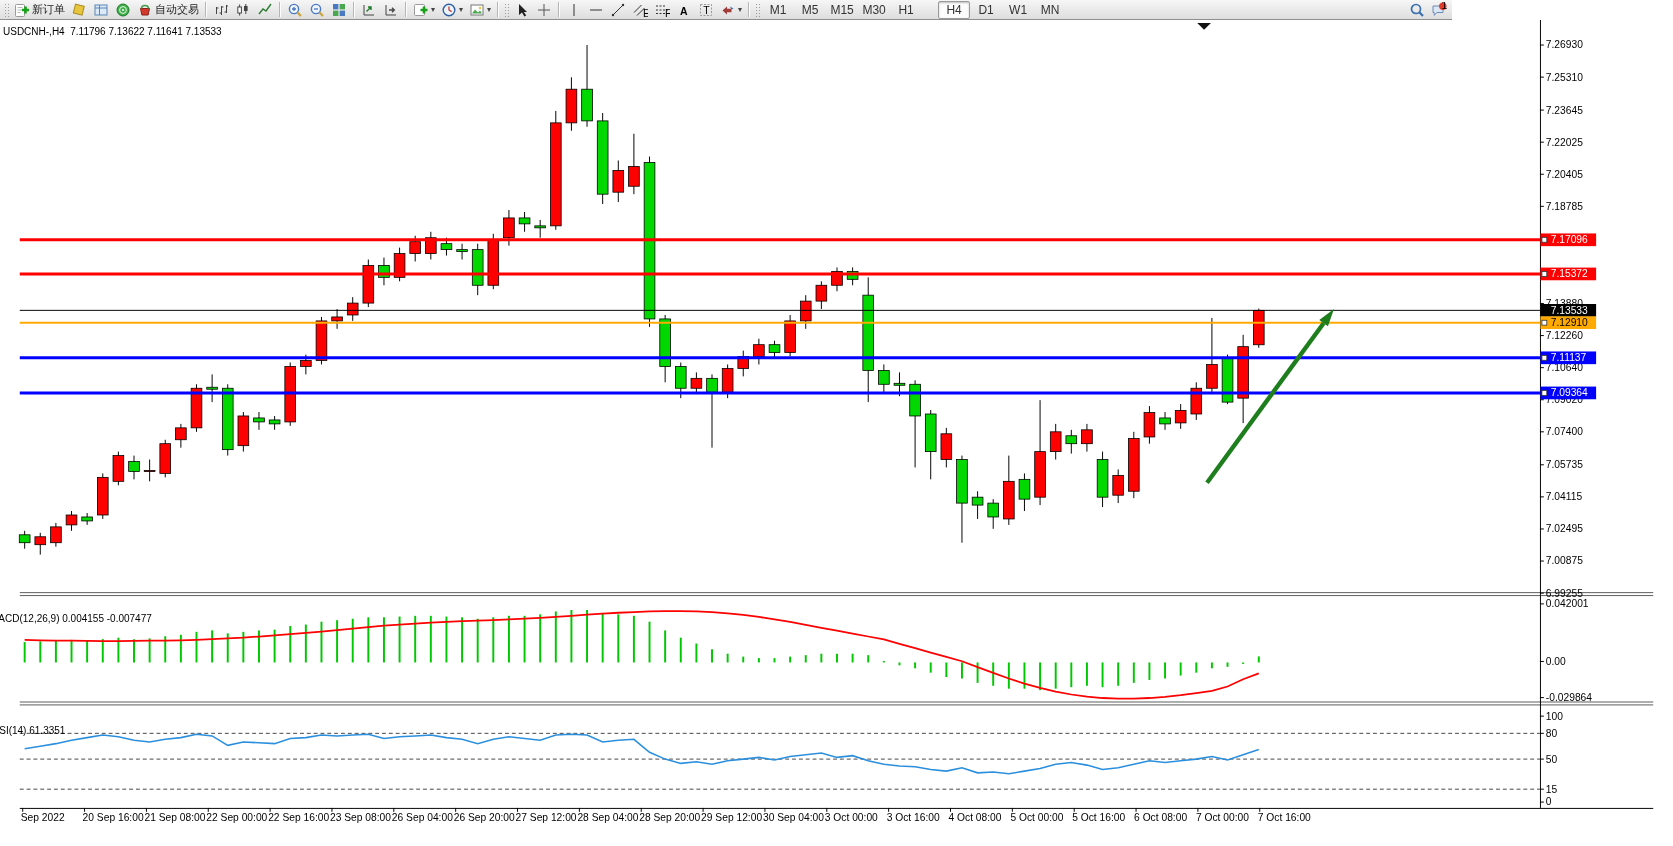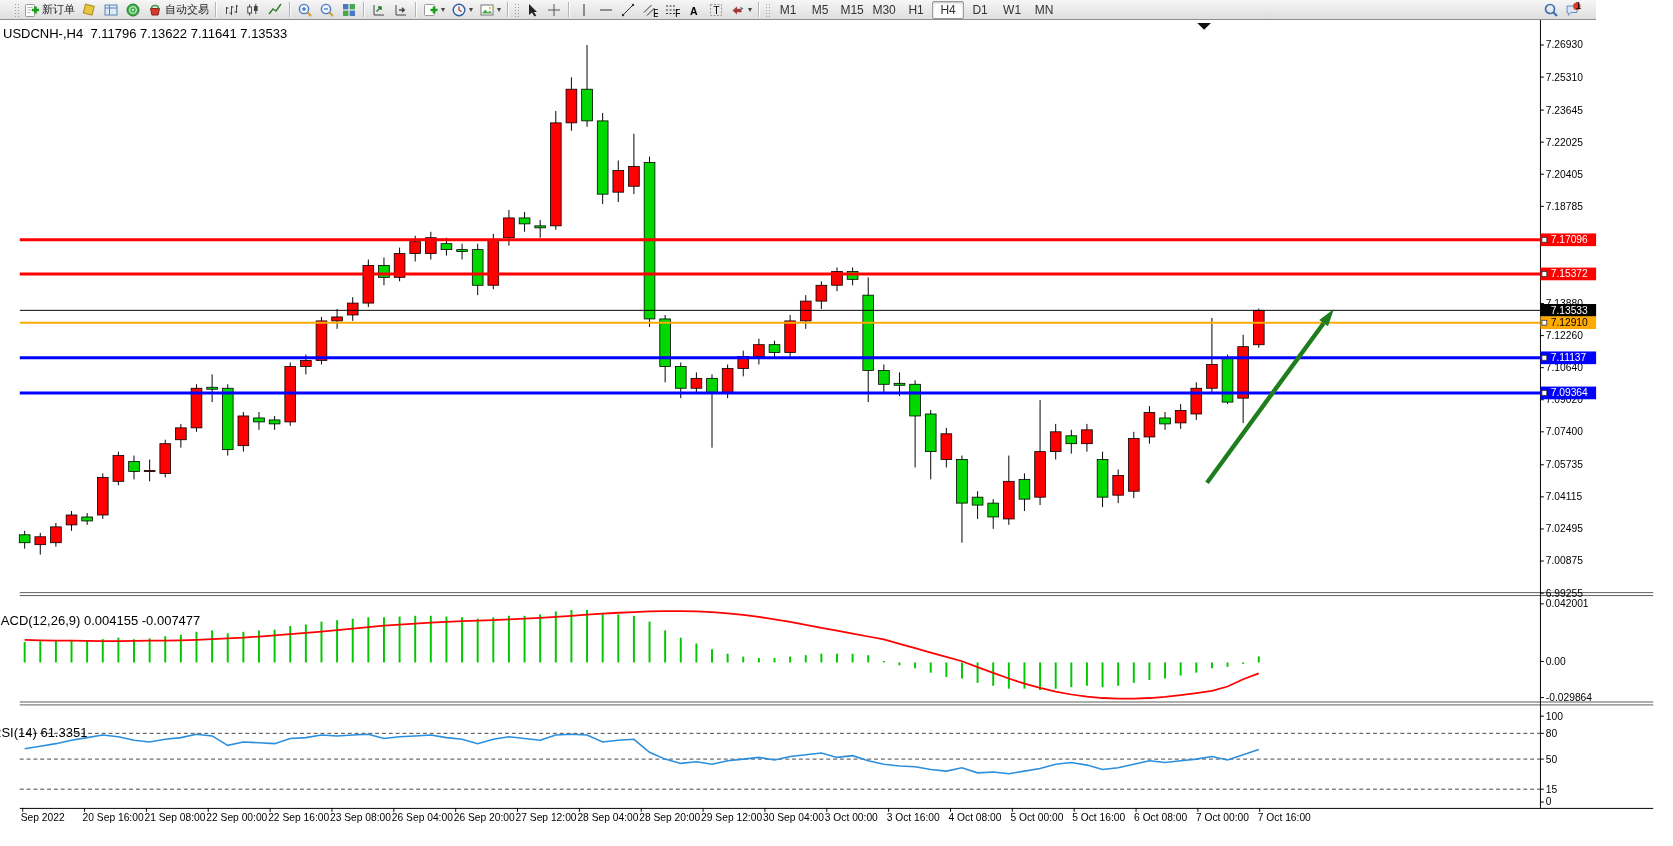--- a/index.html
+++ b/index.html
@@ -1,38 +1,38 @@
 <!DOCTYPE html>
 <html><head>
 <meta charset="utf-8">
 <style>
   html,body{margin:0;padding:0;background:#fff;width:1673px;height:846px;overflow:hidden;
     font-family:"Liberation Sans",sans-serif;}
   .app{position:relative;width:1673px;height:846px;background:#fff;}
   
-  .toolbar{position:absolute;left:0;top:0;width:1596px;height:20px;
+  .toolbar{position:absolute;left:0;top:0;width:1452px;height:20px;
     background:linear-gradient(#f6f6f6,#dedede);border-bottom:1px solid #8f8f8f;
-    display:flex;align-items:center;padding:0 12px;box-sizing:border-box;font-size:11px;color:#222;}
+    display:flex;align-items:center;padding:0 2px;box-sizing:border-box;font-size:11px;color:#222;}
   .tbtn{display:flex;align-items:center;gap:2px;height:18px;padding:0 2px;border:1px solid transparent;
     border-radius:2px;cursor:default;flex:0 0 auto;}
   .tbtn svg{display:block;}
   .tbtn .lbl{white-space:nowrap;}
   .caret{font-size:8px;color:#444;line-height:1;}
   .sep{width:1px;height:15px;background:#b5b5b5;border-right:1px solid #fdfdfd;margin:0 3px;flex:0 0 auto;}
   .grip{width:5px;height:14px;margin:0 2px;flex:0 0 auto;
     background-image:radial-gradient(#9c9c9c 35%,transparent 40%);background-size:3px 3px;}
   .tf{height:16px;min-width:24px;display:flex;align-items:center;justify-content:center;
     padding:0 3px;font-size:12px;color:#333;border:1px solid transparent;flex:0 0 auto;}
-  .tf.active{background:#fdfdfd;border:1px solid #9a9a9a;border-radius:2px;box-shadow:inset 0 1px 2px rgba(0,0,0,.25);}
+  .tf.active{background:#fdfdfd;border:1px solid #9a9a9a;border-radius:2px;box-shadow:inset 0 1px 2px rgba(0,0,0,.25);margin-left:16px;}
   .tspacer{flex:1 1 auto;}
   .badge{position:relative;}
   
   .chart{position:absolute;left:0;top:20px;width:1673px;height:826px;overflow:hidden;background:#fff;}
   .chart svg{display:block;}
-  .ovl{position:absolute;font-size:13px;color:#000;white-space:pre;}
+  .ovl{position:absolute;font-size:10px;color:#000;white-space:pre;}
   svg text{font-family:"Liberation Sans",sans-serif;font-size:10.5px;fill:#000;}
 </style>
 </head>
 <body>
 
 <div class="app">
   <div class="toolbar" id="toolbar">
       <div class="grip"></div>
       <div class="tbtn">
         <svg width="16" height="16" viewBox="0 0 16 16" fill="none" stroke-width="1">

